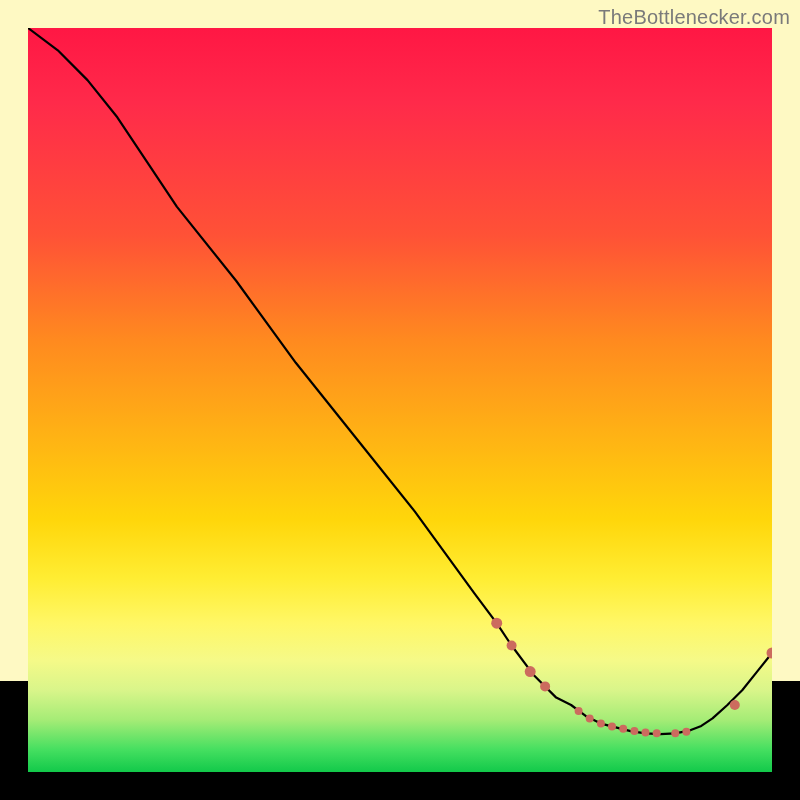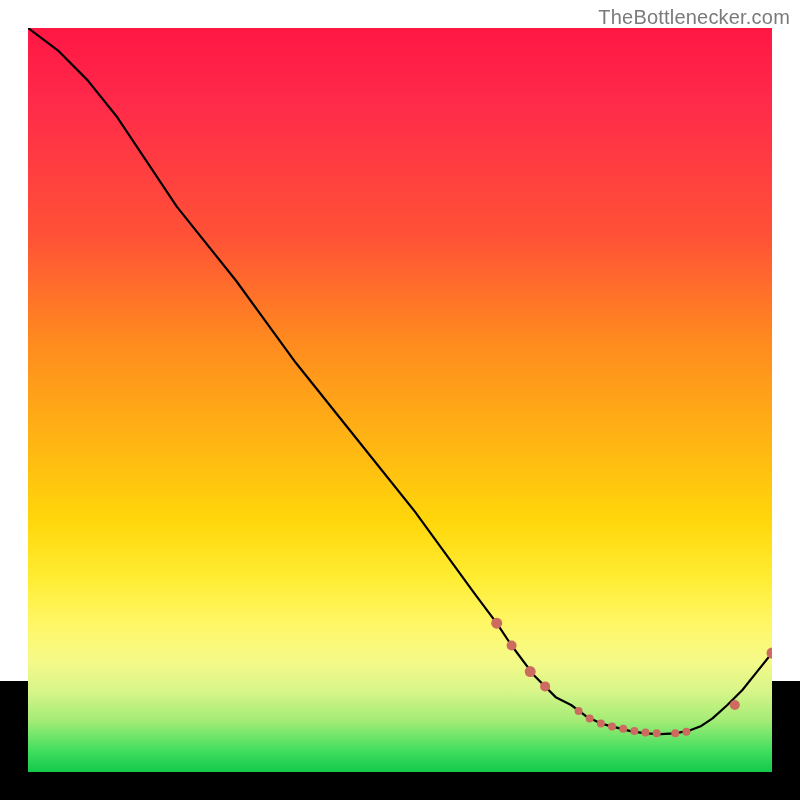--- a/index.html
+++ b/index.html
@@ -8,21 +8,21 @@
     width: 800px;
     height: 800px;
     background: #000;
     overflow: hidden;
     font-family: Arial, Helvetica, sans-serif;
   }
   .frame {
     position: relative;
     width: 800px;
     height: 681px;
-    background: #ffffff;
+    background: #fef9c3;
   }
   .plot {
     position: absolute;
     left: 28px;
     top: 28px;
     width: 744px;
     height: 744px;
     
     background: linear-gradient(to bottom,
       #ff1744 0%,

